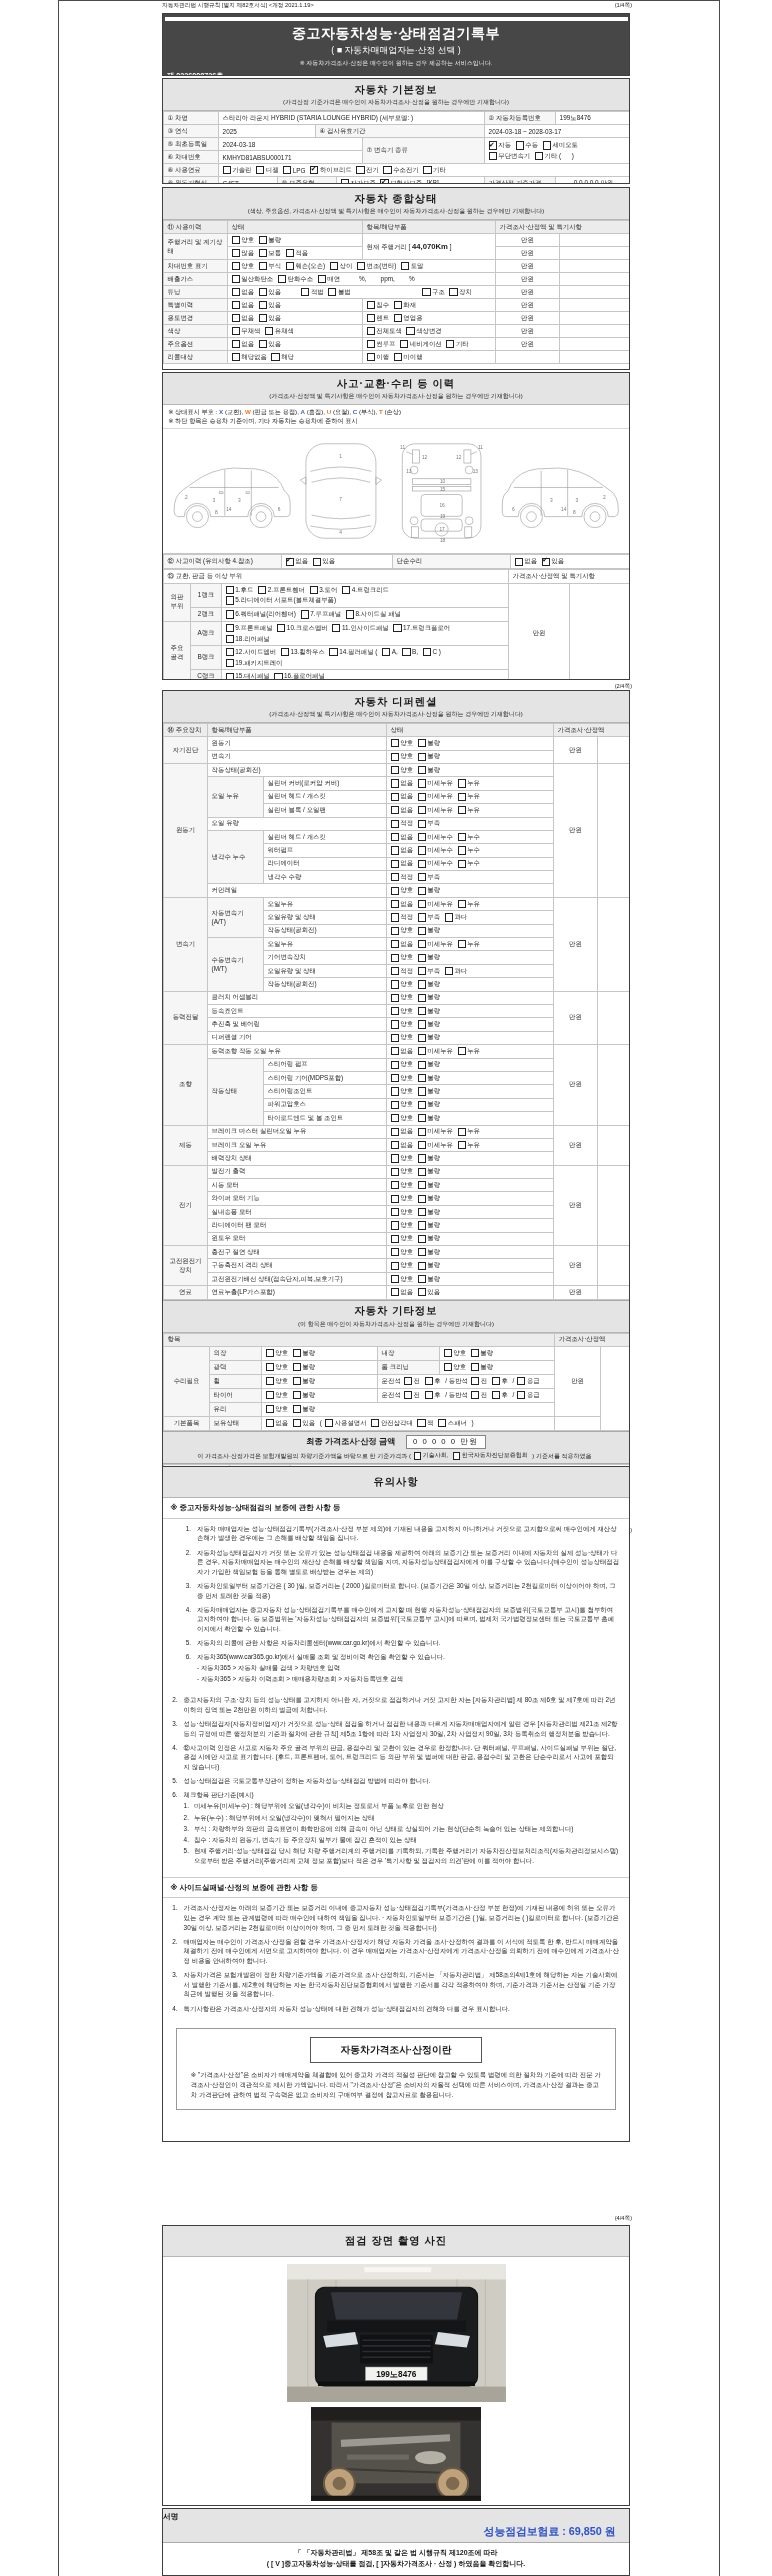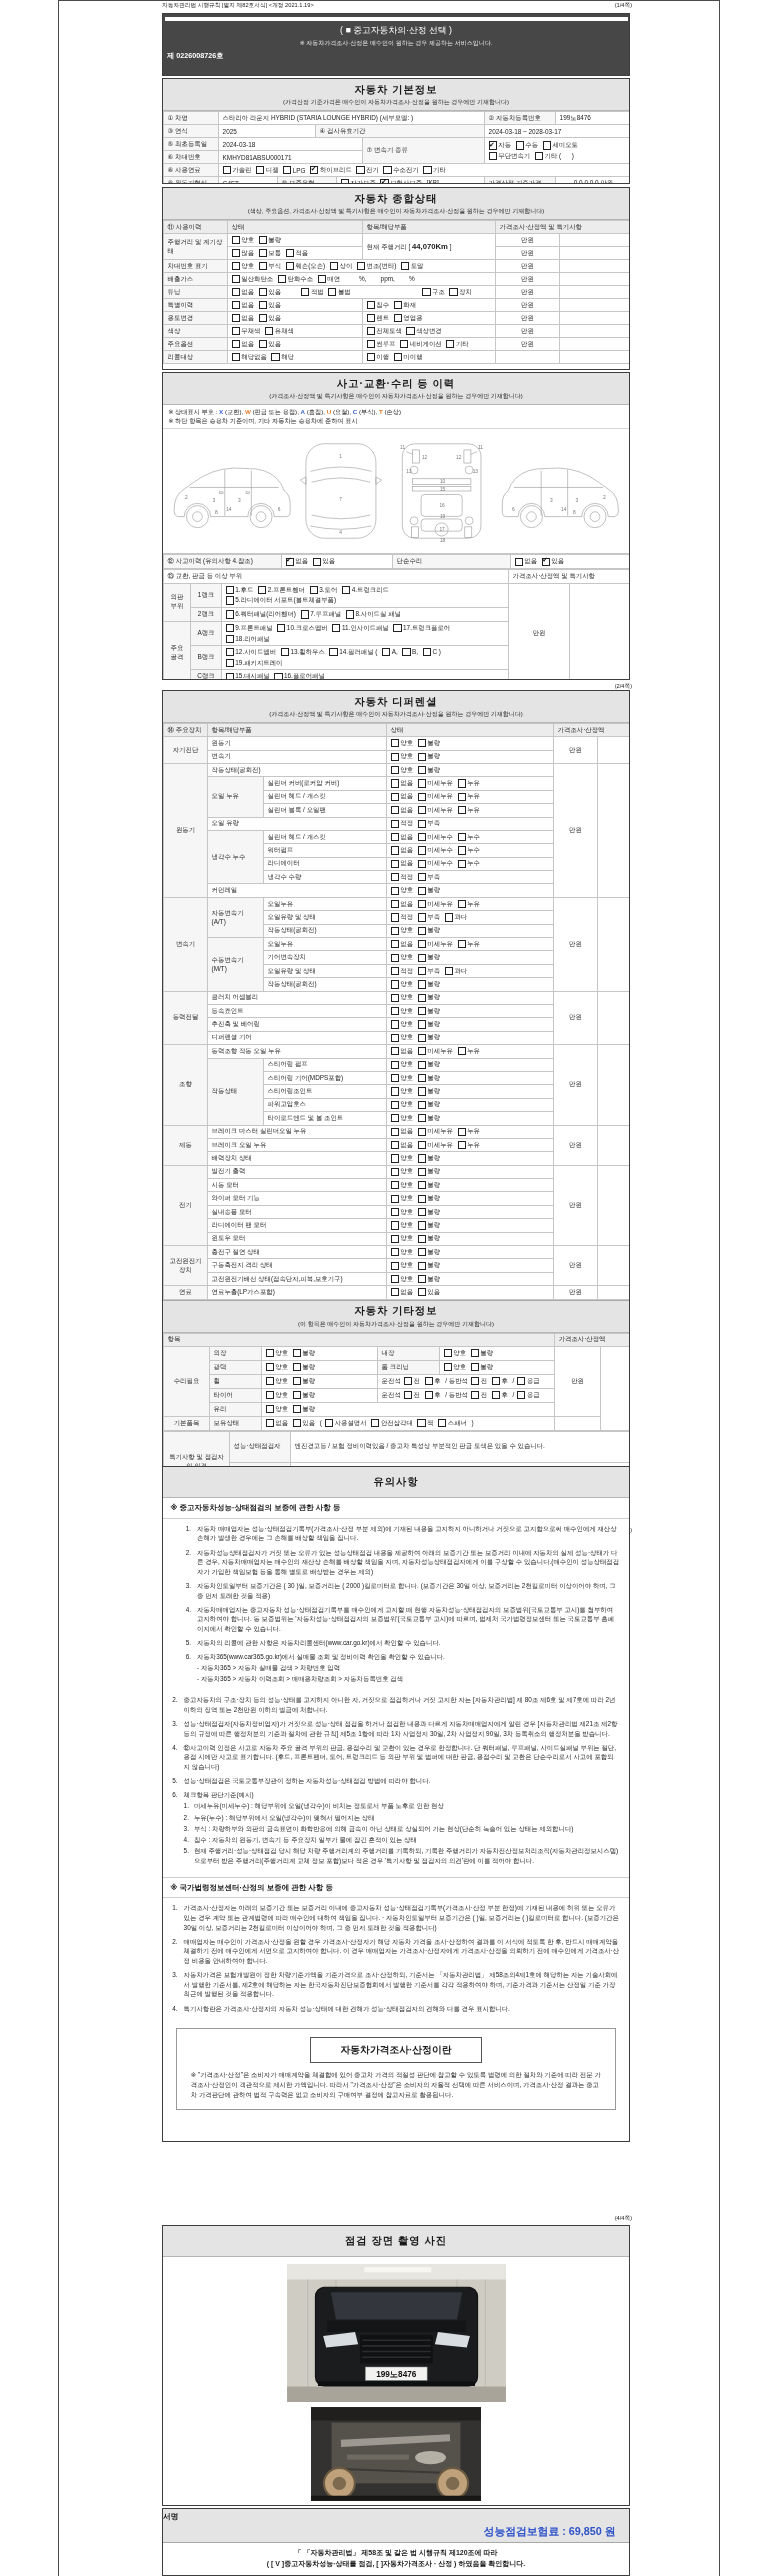--- a/index.html
+++ b/index.html
@@ -85,21 +85,22 @@
 
   <div class="col">
 
     <div class="meta">
       <span>자동차관리법 시행규칙 [별지 제82호서식] &lt;개정 2021.1.19&gt;</span>
       <span class="pg">(1/4쪽)</span>
     </div>
 
     <div class="box dark" style="top:13.4px;height:63px;">
       <div class="stripe"></div>
-      <div class="h-sub">( ■ 중고자동차의·산정 선택 )</div>
+      <div class="h-title">중고자동차성능·상태점검기록부</div>
+      <div class="h-sub">( ■ 자동차매매업자는·산정 선택 )</div>
       <div class="h-note">※ 자동차가격조사·산정은 매수인이 원하는 경우 제공하는 서비스입니다.</div>
       <div class="h-doc">제 0226008726호</div>
     </div>
 
     <div class="box" style="top:78px;height:106px;">
       <div class="band">
         <div class="t">자동차 기본정보</div>
         <div class="s">(가격산정 기준가격은 매수인이 자동차가격조사·산정을 원하는 경우에만 기재합니다)</div>
       </div>
       <table>
@@ -1308,20 +1309,31 @@
                   <span class="lb">잭</span>
                 </span><span class="cb">
                   <span class="bx"></span>
                   <span class="lb">스패너</span>
                 </span><span class="xt">)</span></td>
           <td></td>
         </tr>
       </tbody>
         </table>
 
+      <div class="final">
+        <span class="fl">최종 가격조사·산정 금액</span>
+        <span class="digitbox">0 0 0 0 0 만원</span>
+        <div class="note"><span class="xt">이 가격조사·산정가격은 보험개발원의 차량기준가액을 바탕으로 한 기준가격과 (</span><span class="cb">
+              <span class="bx"></span>
+              <span class="lb">기술사회,</span>
+            </span><span class="cb">
+              <span class="bx"></span>
+              <span class="lb">한국자동차진단보증협회</span>
+            </span><span class="xt">) 기준서를 적용하였음</span></div>
+      </div>
 
       <table>
         <colgroup>
             <col style="width:66px">
             <col style="width:61px">
             <col style="width:341px">
           </colgroup>
         <tbody>
             <tr style="height:31px;">
           <td class="lab cen" rowspan="2">특기사항 및 점검자의 의견</td>
@@ -1398,21 +1410,21 @@
                 <span class="nt">부식 : 차량하부와 외판의 금속표면이 화학반응에 의해 금속이 아닌 상태로 상실되어 가는 현상(단순히 녹슬어 있는 상태는 제외합니다)</span>
               </div><div class="ns">
                 <span class="nn">4.</span>
                 <span class="nt">침수 : 자동차의 원동기, 변속기 등 주요장치 일부가 물에 잠긴 흔적이 있는 상태</span>
               </div><div class="ns">
                 <span class="nn">5.</span>
                 <span class="nt">현재 주행거리·성능·상태점검 당시 해당 차량 주행거리계의 주행거리를 기록하되, 기록한 주행거리가 자동차전산정보처리조직(자동차관리정보시스템)으로부터 받은 주행거리(주행거리계 교체 정보 포함)보다 적은 경우 '특기사항 및 점검자의 의견'란에 이를 적어야 합니다.</span>
               </div></span>
           </div>
         </div>
-      <div class="n-head n-head2">※ 국가법령정보센터·산정의 보증에 관한 사항 등</div>
+      <div class="n-head n-head2">※ 사이드실패널·산정의 보증에 관한 사항 등</div>
       <div class="n-body">
           <div class="ni">
             <span class="nn">1.</span>
             <span class="nt">가격조사·산정자는 아래의 보증기간 또는 보증거리 이내에 중고자동차 성능·상태점검기록부(가격조사·산정 부분 한정)에 기재된 내용에 허위 또는 오류가 있는 경우 계약 또는 관계법령에 따라 매수인에 대하여 책임을 집니다.  · 자동차인도일부터 보증기간은 (      )일, 보증거리는 (      )킬로미터로 합니다. (보증기간은 30일 이상, 보증거리는 2천킬로미터 이상이어야 하며, 그 중 먼저 도래한 것을 적용합니다)</span>
           </div>
           <div class="ni">
             <span class="nn">2.</span>
             <span class="nt">매매업자는 매수인이 가격조사·산정을 원할 경우 가격조사·산정자가 해당 자동차 가격을 조사·산정하여 결과를 이 서식에 적도록 한 후, 반드시 매매계약을 체결하기 전에 매수인에게 서면으로 고지하여야 합니다. 이 경우 매매업자는 가격조사·산정자에게 가격조사·산정을 의뢰하기 전에 매수인에게 가격조사·산정 비용을 안내하여야 합니다.</span>
           </div>
           <div class="ni">

